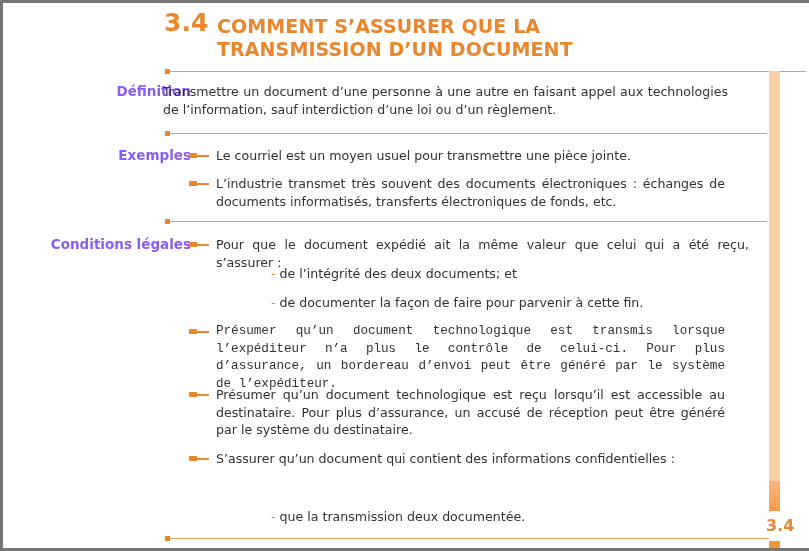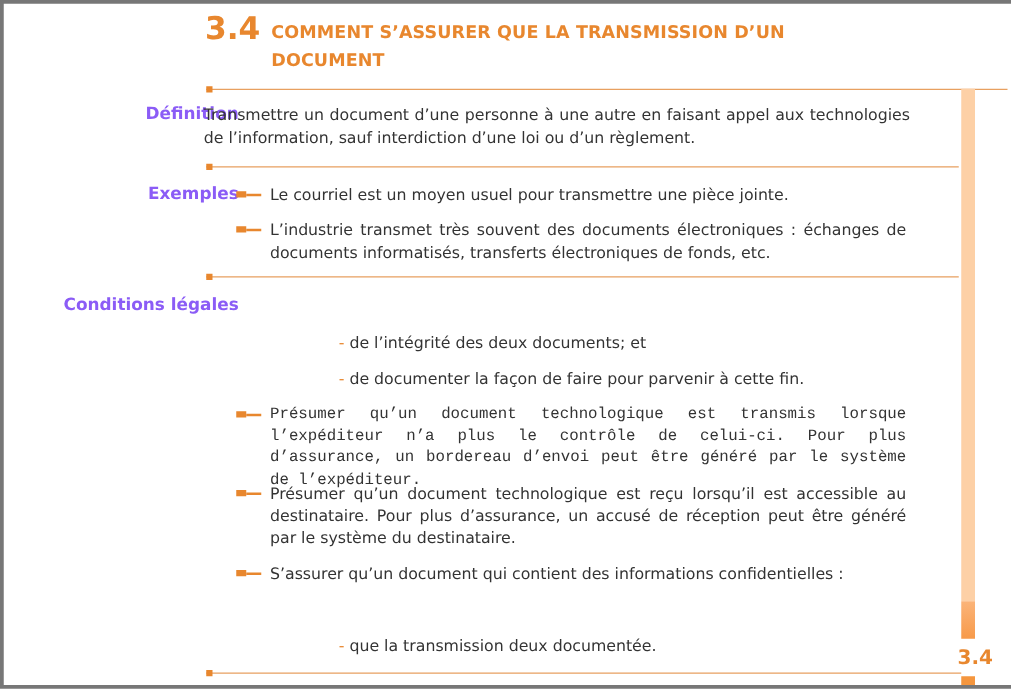--- a/index.html
+++ b/index.html
@@ -19,21 +19,21 @@
     }
     .sec-num {
       position: absolute; left: 161px; top: 5px;
       font-family: "DejaVu Sans", sans-serif;
       font-weight: bold; font-size: 25px; color: #e8872e;
       letter-spacing: 0px;
     }
     .sec-title {
       position: absolute; left: 214px; top: 12px;
       font-family: "DejaVu Sans", sans-serif;
-      font-weight: bold; font-size: 14px; color: #e8872e;
+      font-weight: bold; font-size: 19px; color: #e8872e;
       line-height: 23px; width: 480px;
       letter-spacing: 0.1px;
     }
     .hrule {
       position: absolute; height: 1px; background: #e8a060;
     }
     .hrule .dot {
       position: absolute; left: 0; top: -2px;
       width: 5px; height: 5px; background: #e8872e;
     }
@@ -119,20 +119,27 @@
         <span class="ln"></span>
       </span>
     <span>L’industrie transmet très souvent des documents électroniques : échanges de documents informatisés, transferts électroniques de fonds, etc.</span>
   </div>
 
   <div class="hrule" style="left:162px; top:218px; width:602px;">
       <span class="dot"></span>
     </div>
 
   <div class="label" style="top:233px;text-align:right;">Conditions légales</div>
+  <div class="text bullet-item" style="top:233px; width:560px;">
+    <span class="bullet">
+        <span class="sq"></span>
+        <span class="ln"></span>
+      </span>
+    <span>Pour que le document expédié ait la même valeur que celui qui a été reçu, s’assurer :</span>
+  </div>
   <div class="text sub-item" style="top:262px;">
     <span class="dash">-</span><span>de l’intégrité des deux documents; et</span>
   </div>
   <div class="text sub-item" style="top:291px;">
     <span class="dash">-</span><span>de documenter la façon de faire pour parvenir à cette fin.</span>
   </div>
   <div class="text bullet-item" style="top:320px;font-family:Liberation Mono, monospace;">
     <span class="bullet">
         <span class="sq"></span>
         <span class="ln"></span>

